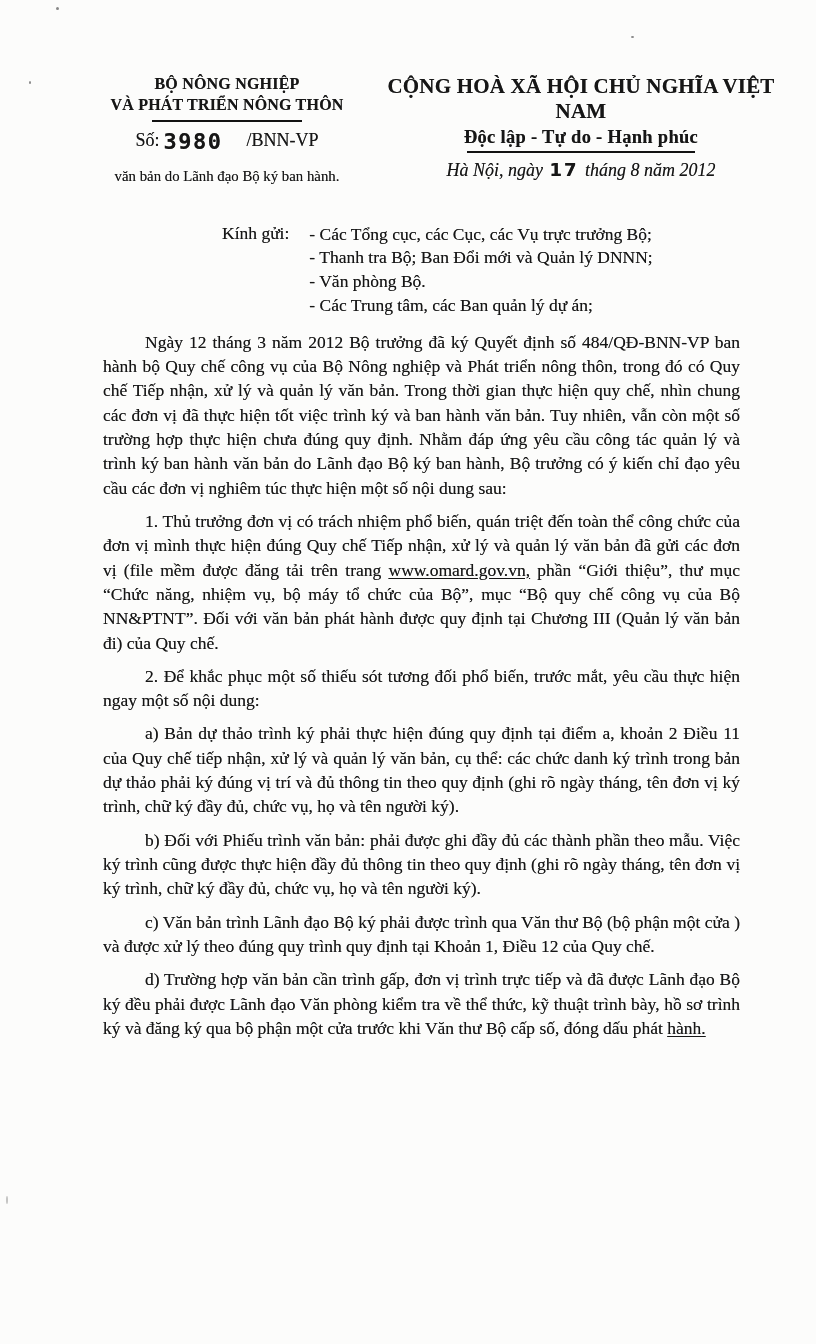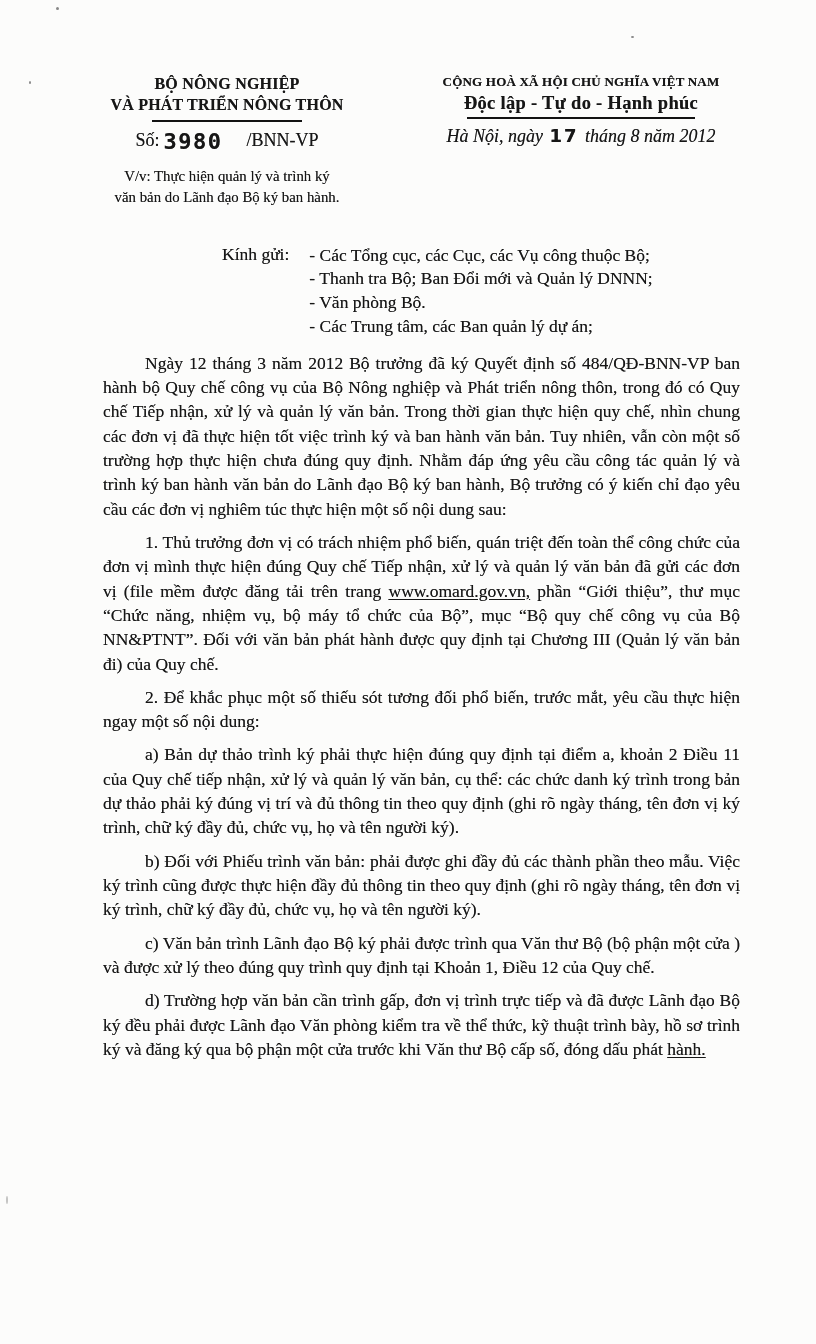--- a/index.html
+++ b/index.html
@@ -22,21 +22,21 @@
   .rule-right { width:228px; border-top:2px solid #121212; margin:3px auto 6px; }
   .number-line { font-size:18px; margin-top:2px; white-space:nowrap; }
   .number-stamp {
     display:inline-block;
     font-family:"DejaVu Sans Mono",monospace;
     font-weight:bold; font-size:22px; letter-spacing:1.5px;
     vertical-align:-3px; margin:0 4px;
   }
   .number-suffix { margin-left:20px; }
   .subject { font-size:14.8px; line-height:1.42; margin-top:12px; }
-  .national-line1 { font-weight:bold; font-size:13px; letter-spacing:0.2px; }
+  .national-line1 { font-weight:bold; font-size:21px; letter-spacing:0.2px; }
   .national-line2 { font-weight:bold; font-size:18.5px; margin-top:3px; letter-spacing:0.3px; }
   .date-line { font-style:italic; font-size:18px; margin-top:0; white-space:nowrap; }
   .date-stamp {
     font-style:normal; font-weight:bold;
     font-family:"DejaVu Sans",sans-serif;
     font-size:18px; letter-spacing:2px; padding:0 2px;
   }
   
   .recipients { display:flex; margin:36px 0 0 222px; font-size:17.5px; }
   .recipients-label { flex:0 0 auto; margin-right:20px; }
@@ -69,40 +69,39 @@
   <div class="header">
 
     <div class="header-left">
       <div class="org-line">BỘ NÔNG NGHIỆP</div>
       <div class="org-line">VÀ PHÁT TRIỂN NÔNG THÔN</div>
       <div class="rule-left"></div>
       <div class="number-line">
         <span>Số:</span><span class="number-stamp">3980</span><span class="number-suffix">/BNN-VP</span>
       </div>
       <div class="subject">
-        <div>V/v: Thực hiện quản lý và  trình ký</div>
         <div>văn bản do Lãnh đạo Bộ ký ban hành.</div>
       </div>
     </div>
 
     <div class="header-right">
       <div class="national-line1">CỘNG HOÀ XÃ HỘI CHỦ NGHĨA VIỆT NAM</div>
       <div class="national-line2">Độc lập - Tự do - Hạnh phúc</div>
       <div class="rule-right"></div>
       <div class="date-line">
         <span>Hà Nội, ngày </span><span class="date-stamp">17</span><span> tháng  8  năm 2012</span>
       </div>
     </div>
 
   </div>
 
   <div class="recipients">
     <div class="recipients-label">Kính gửi:</div>
     <div class="recipients-items">
-      <div>- Các Tổng cục, các Cục, các Vụ công thuộc Bộ;</div>
+      <div>- Các Tổng cục, các Cục, các Vụ trực trưởng Bộ;</div>
       <div>- Thanh tra Bộ; Ban Đổi mới và Quản lý DNNN;</div>
       <div>- Văn phòng Bộ.</div>
       <div>- Các Trung tâm, các Ban quản lý dự án;</div>
     </div>
   </div>
 
   <div class="body-text">
     <p><span>Ngày 12 tháng 3 năm 2012 Bộ trưởng đã ký Quyết định số 484/QĐ-BNN-VP ban hành bộ Quy chế công vụ của Bộ Nông nghiệp và Phát triển nông thôn, trong đó có Quy chế Tiếp nhận, xử lý và quản lý văn bản. Trong thời gian thực hiện quy chế, nhìn chung các đơn vị đã thực hiện tốt việc trình ký và ban hành văn bản. Tuy nhiên, vẫn còn một số trường hợp thực hiện chưa đúng quy định. Nhằm đáp ứng yêu cầu công tác quản lý và trình ký ban hành văn bản do Lãnh đạo Bộ ký ban hành, Bộ trưởng có ý kiến chỉ đạo yêu cầu các đơn vị nghiêm túc thực hiện một số nội dung sau:</span></p>
 
     <p><span>1. Thủ trưởng đơn vị có trách nhiệm phổ biến, quán triệt đến toàn thể công chức của đơn vị mình thực hiện đúng Quy chế Tiếp nhận, xử lý và quản lý văn bản đã gửi các đơn vị (file mềm được đăng tải trên trang </span><span class="u">www.omard.gov.vn,</span><span> phần “Giới thiệu”, thư mục “Chức năng, nhiệm vụ, bộ máy tổ chức của Bộ”, mục  “Bộ quy chế công vụ của Bộ NN&amp;PTNT”. Đối với văn bản phát hành được quy định tại Chương III (Quản lý văn bản đi) của Quy chế.</span></p>

